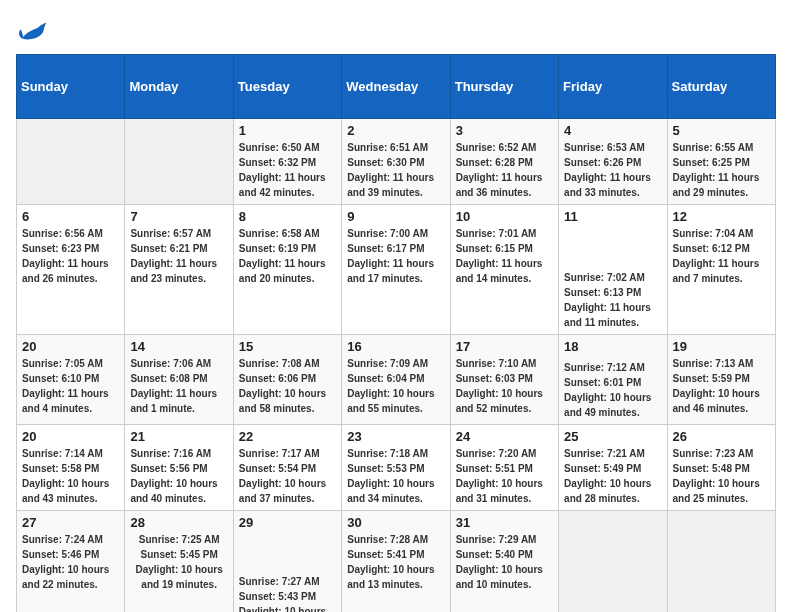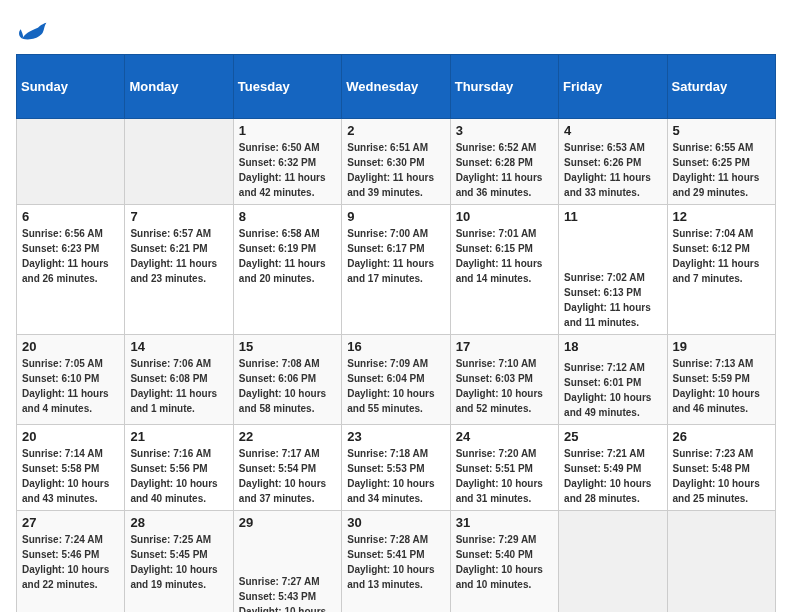--- a/index.html
+++ b/index.html
@@ -287,21 +287,21 @@
       </tr>
       <tr>
         <td>
           <div class="day-number">27</div>
           <div class="day-info" style="white-space: pre-line;">Sunrise: 7:24 AM
 Sunset: 5:46 PM
 Daylight: 10 hours and 22 minutes.</div>
         </td>
         <td>
           <div class="day-number">28</div>
-          <div class="day-info" style="white-space: pre-line;">Sunrise: 7:25 AM
+          <div class="day-info" style="white-space: pre-line; text-align: center;">Sunrise: 7:25 AM
 Sunset: 5:45 PM
 Daylight: 10 hours and 19 minutes.</div>
         </td>
         <td>
           <div class="day-number">29</div>
           <div class="day-info" style="white-space: pre-line; margin-top: 44px;">Sunrise: 7:27 AM
 Sunset: 5:43 PM
 Daylight: 10 hours and 16 minutes.</div>
         </td>
         <td>

